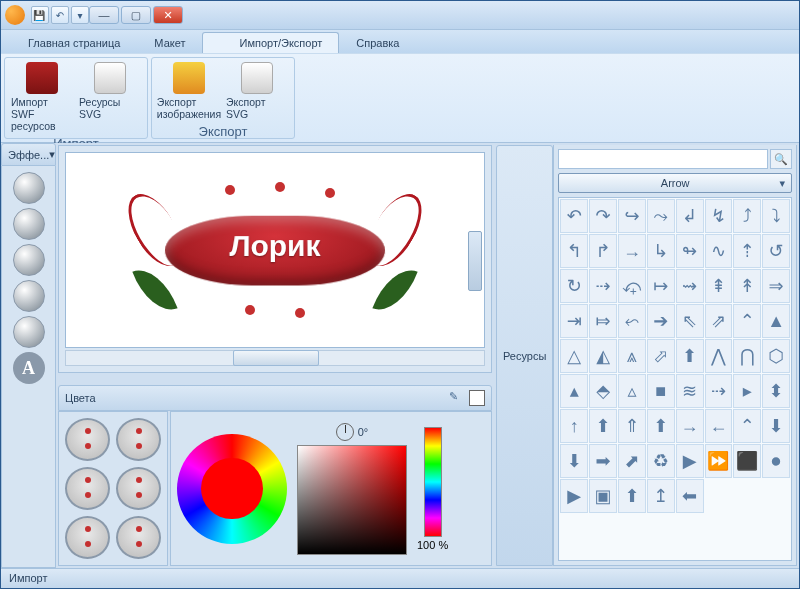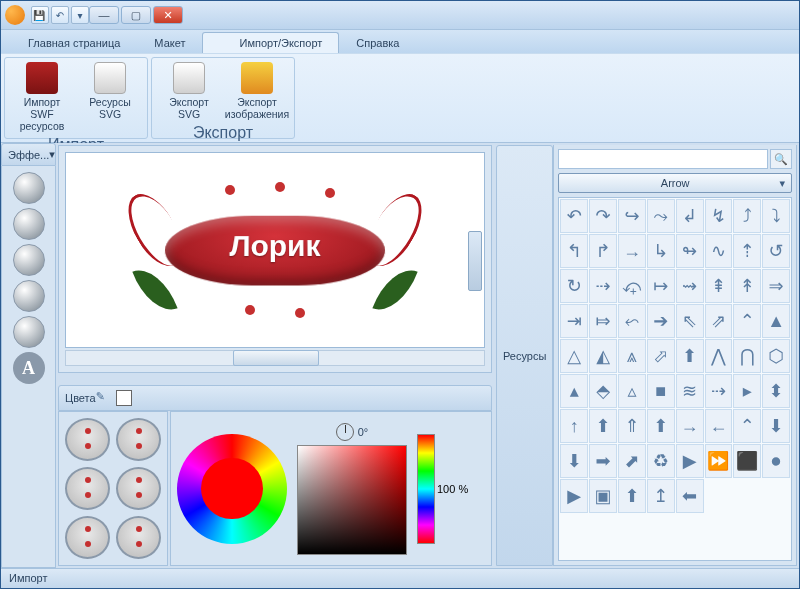--- a/index.html
+++ b/index.html
@@ -14,25 +14,25 @@
 .winbtn { width: 30px; height: 18px; background: linear-gradient(#e8f0f9, #c6d8ec); border: 1px solid #90b2d4; border-radius: 3px; display: flex; align-items: center; justify-content: center; color: #3b4c60; }
 .winbtn.close { background: linear-gradient(#f08070, #c73a24); color: #fff; }
 .tabs { height: 24px; background: linear-gradient(#d4e5f6, #bdd6ef); display: flex; align-items: flex-end; padding-left: 10px; border-top: 1px solid #a6c2de; }
 .tab { padding: 4px 16px; color: #2d4560; cursor: pointer; border: 1px solid transparent; border-bottom: none; border-radius: 3px 3px 0 0; }
 .tab.active { background: #e8f2fc; border-color: #9cbad8; padding-left: 36px; }
 .ribbon { height: 90px; background: linear-gradient(#e8f2fc, #d9e9f9); border-top: 1px solid #c8dcef; border-bottom: 1px solid #a6c2de; display: flex; padding: 3px; gap: 3px; }
 .rgroup { background: linear-gradient(#eaf3fc, #d6e7f7); border: 1px solid #b0cbe5; border-radius: 3px; display: flex; flex-direction: column; padding: 2px 4px 0; }
 .rgroup-btns { display: flex; gap: 2px; flex: 1; }
 .rbtn { width: 66px; display: flex; flex-direction: column; align-items: center; padding: 2px; border-radius: 3px; }
 .rbtn-icon { width: 32px; height: 32px; border-radius: 4px; margin-bottom: 2px; position: relative; }
-.rbtn-label { text-align: center; color: #2d4560; line-height: 1.15; font-size: 10.5px; }
-.rgroup-label { text-align: center; color: #3f5e82; padding: 2px 0; font-size: 16px; }
+.rbtn-label { text-align: left; color: #2d4560; line-height: 1.15; font-size: 10.5px; }
+.rgroup-label { text-align: center; color: #3f5e82; padding: 2px 0; font-size: 13px; }
 .workspace { flex: 1; display: flex; overflow: hidden; background: #cfdff0; }
 .leftcol { width: 55px; display: flex; flex-direction: column; }
-.panel-hdr { background: linear-gradient(#dce9f6, #c2d7ec); border: 1px solid #a6c2de; padding: 4px 6px; color: #2d4560; font-size: 11px; border-radius: 3px 3px 0 0; display: flex; align-items: center; }
+.panel-hdr { background: linear-gradient(#dce9f6, #c2d7ec); border: 1px solid #a6c2de; padding: 4px 6px; color: #2d4560; font-size: 11px; border-radius: 3px 3px 0 0; display: flex; justify-content: space-between; align-items: center; }
 .effects { flex: 1; background: #d6e4f2; border: 1px solid #a6c2de; border-top: none; display: flex; flex-direction: column; align-items: center; padding-top: 6px; gap: 4px; }
 .effball { width: 32px; height: 32px; border-radius: 50%; background: radial-gradient(circle at 35% 30%, #fff, #9fa8b0 70%, #7a838c); border: 1px solid #8a99aa; }
 .effA { width: 32px; height: 32px; border-radius: 50%; background: #8a99aa; color: #fff; display: flex; align-items: center; justify-content: center; font-size: 18px; font-weight: bold; font-family: Georgia, serif; }
 .midcol { flex: 1; display: flex; flex-direction: column; padding: 2px; min-width: 0; }
 .canvas-wrap { flex: 1; background: #d9e6f3; border: 1px solid #a6c2de; padding: 6px; display: flex; flex-direction: column; min-height: 0; }
 .canvas { flex: 1; background: #fff; border: 1px solid #9cbad8; display: flex; align-items: center; justify-content: center; position: relative; overflow: hidden; }
 .hscroll { height: 16px; background: #e3ecf5; border: 1px solid #b8cce0; margin-top: 2px; position: relative; }
 .hscroll::after { content: ''; position: absolute; left: 40%; width: 20%; height: 100%; background: linear-gradient(#f0f5fa,#c9d9e9); border: 1px solid #9cbad8; border-radius: 2px; top: -1px; }
 .colors { height: 155px; display: flex; gap: 2px; }
 .presets { width: 110px; background: #d6e4f2; border: 1px solid #a6c2de; display: grid; grid-template-columns: 1fr 1fr; grid-template-rows: repeat(3,1fr); padding: 6px; gap: 6px; }
@@ -107,26 +107,26 @@
         <div class="rbtn">
           <div class="rbtn-icon" style="background:linear-gradient(#fff,#d0d0d0);border:1px solid #aaa"></div>
           <div class="rbtn-label">Ресурсы SVG</div>
         </div>
       </div>
       <div class="rgroup-label">Импорт</div>
     </div>
     <div class="rgroup">
       <div class="rgroup-btns">
         <div class="rbtn">
+          <div class="rbtn-icon" style="background:linear-gradient(#f5d040,#e08a20)"></div>
+          <div class="rbtn-label">Экспорт изображения</div>
+        </div>
+        <div class="rbtn">
           <div class="rbtn-icon" style="background:linear-gradient(#fff,#d0d0d0);border:1px solid #aaa"></div>
           <div class="rbtn-label">Экспорт SVG</div>
-        </div>
-        <div class="rbtn">
-          <div class="rbtn-icon" style="background:linear-gradient(#f5d040,#e08a20)"></div>
-          <div class="rbtn-label">Экспорт изображения</div>
         </div>
       </div>
       <div class="rgroup-label">Экспорт</div>
     </div>
   </div>
 
   <div class="workspace">
     <div class="leftcol">
       <div class="panel-hdr">
           <span>Эффе...</span>
@@ -182,21 +182,21 @@
         </div>
         <div class="colorpick">
           <div class="wheel"></div>
           <div style="display:flex;flex-direction:column;gap:4px;align-items:center">
             <div class="deg">
                 <div class="degcircle"></div>
                 <span>0°</span>
               </div>
             <div class="sq"></div>
           </div>
-          <div style="display:flex;flex-direction:row;align-items:center;gap:2px">
+          <div style="display:flex;flex-direction:column;align-items:center;gap:2px">
             <div class="hue"></div>
             <span>100 %</span>
           </div>
         </div>
       </div>
     </div>
 
     <div class="rightcol">
       <div class="panel-hdr">
           <span>Ресурсы</span>

